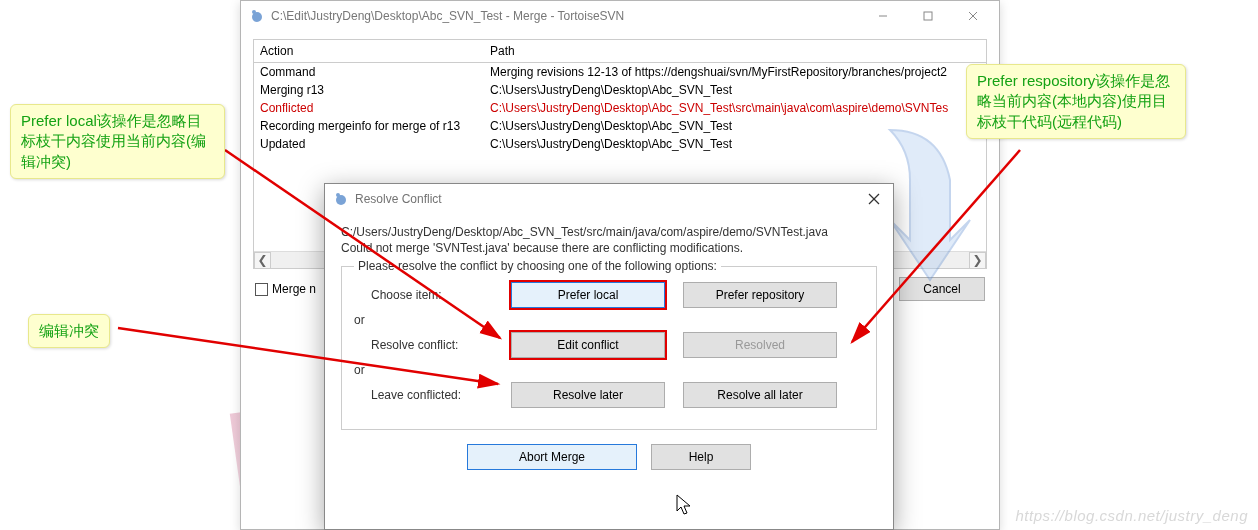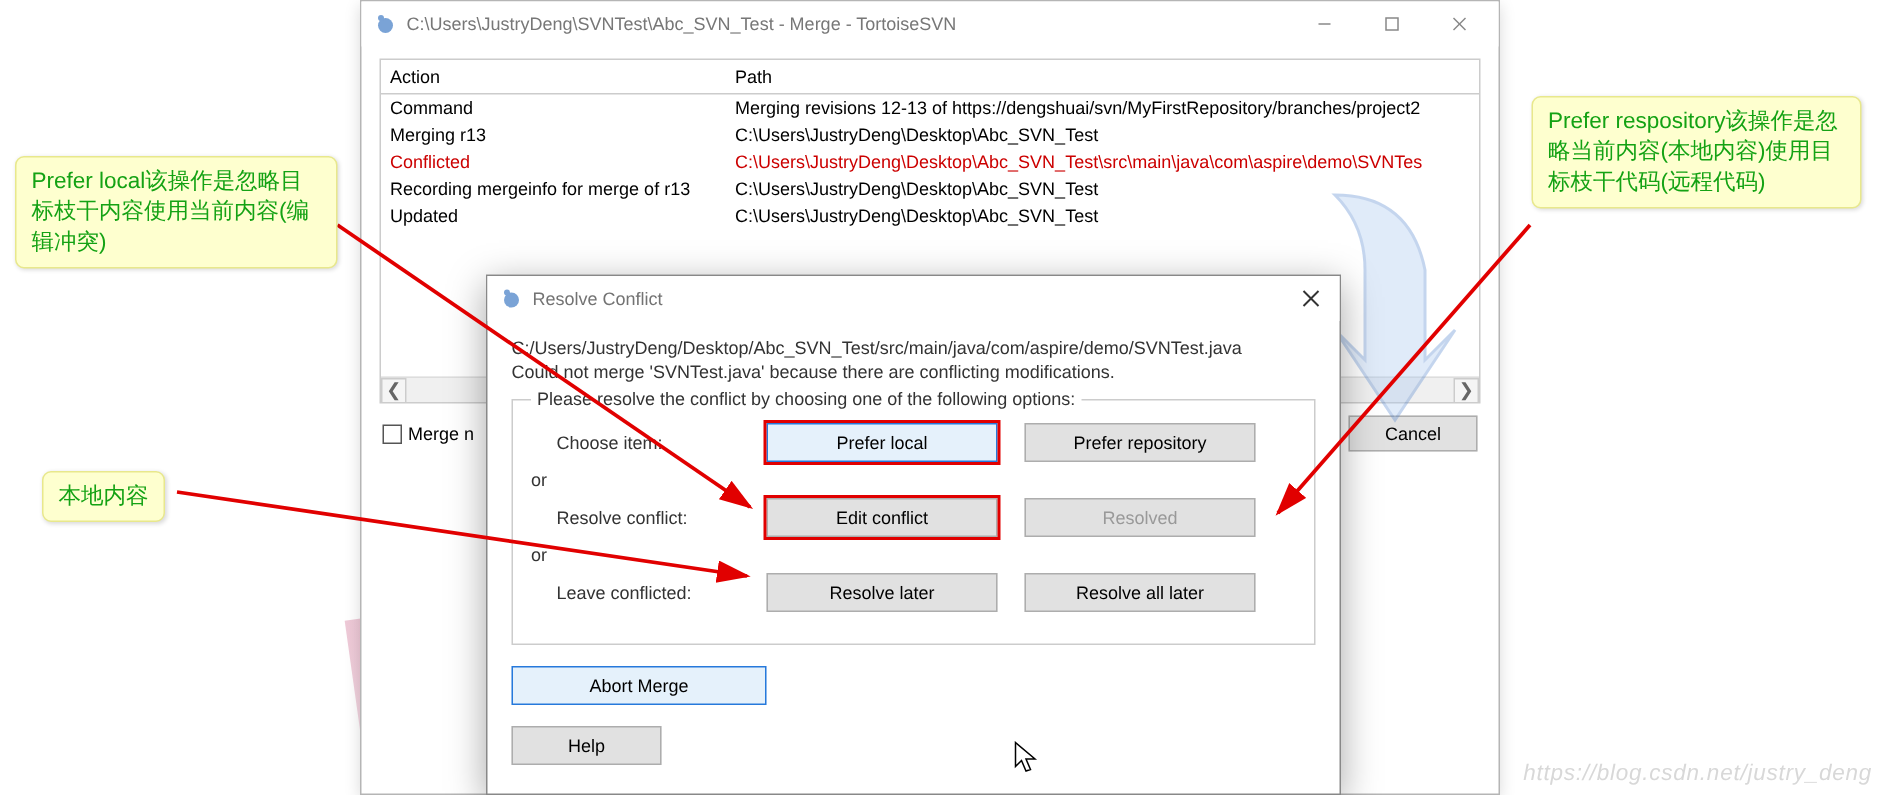--- a/index.html
+++ b/index.html
@@ -42,46 +42,46 @@
 .legend { font-size: 12px; color: #333; padding: 0 4px; background: #fff; position: relative; top: -18px; display: inline-block; }
 .legend-wrap { height: 0; }
 .row { display: flex; align-items: center; margin: 4px 17px; height: 28px; }
 .row .label { width: 140px; font-size: 12px; color: #333; }
 .row .btns { display: flex; gap: 18px; justify-content: space-between; }
 .dlg-btn { width: 154px; padding: 5px 0; background: #e1e1e1; border: 1px solid #adadad; font-size: 12px; text-align: center; }
 .dlg-btn.selected { border: 1px solid #2679db; background: #e5f1fb; }
 .dlg-btn.disabled { color: #999; }
 .dlg-btn.highlight-red { outline: 2px solid #e10000; outline-offset: 0; }
 .or { font-size: 12px; color: #333; margin: 2px 0 2px 0; }
-.dlg-footer { display: flex; justify-content: center; gap: 14px; margin-top: 14px; flex-direction: column; }
+.dlg-footer { display: flex; justify-content: center; gap: 14px; margin-top: 14px; }
 .foot-btn { width: 170px; padding: 5px 0; background: #e1e1e1; border: 1px solid #adadad; font-size: 12px; text-align: center; }
 .foot-btn.primary { border: 1px solid #2679db; background: #e5f1fb; }
 .note { position: absolute; background: #feffcf; border: 1px solid #e8e88c; border-radius: 6px; padding: 6px 10px; font-size: 15px; color: #14a214; font-family: "Microsoft YaHei","Segoe UI",sans-serif; line-height: 1.35; z-index: 10; box-shadow: 1px 1px 3px rgba(0,0,0,0.15); }
 .note-left { left: 10px; top: 104px; width: 215px; }
-.note-right { left: 1021px; top: 64px; width: 220px; }
+.note-right { left: 966px; top: 64px; width: 220px; }
 .note-edit { left: 28px; top: 314px; }
 .svg-layer { position: absolute; left: 0; top: 0; width: 1258px; height: 530px; z-index: 8; pointer-events: none; }
 .watermark { position: absolute; right: 10px; bottom: 6px; color: #d8d8d8; font-size: 15px; font-style: italic; letter-spacing: 0.5px; z-index: 20; }
 .cursor { position: absolute; left: 676px; top: 494px; z-index: 30; pointer-events: none; }
 .tortoise-arrow { position: absolute; left: 870px; top: 120px; z-index: 2; opacity: 0.35; pointer-events:none; }
 </style>
 </head>
 <body>
 
 <div class="bg-swoosh"></div>
 
 <div class="window main-window">
   <div class="titlebar">
     <span class="app-icon">
       <svg width="16" height="16" viewBox="0 0 16 16">
           <circle cx="8" cy="9" r="5" fill="#7aa3d6"></circle>
           <circle cx="5" cy="4" r="2" fill="#7aa3d6"></circle>
         </svg>
     </span>
-    <span class="title">C:\Users\JustryDeng\SVNTest\Abc_SVN_Test - Merge - TortoiseSVN</span>
+    <span class="title">C:\Edit\JustryDeng\Desktop\Abc_SVN_Test - Merge - TortoiseSVN</span>
     <div class="win-controls">
       <div class="win-btn">
         <svg width="10" height="10">
             <line x1="1" y1="5" x2="9" y2="5" stroke="#888" stroke-width="1"></line>
           </svg>
       </div>
       <div class="win-btn">
         <svg width="10" height="10">
             <rect x="1" y="1" width="8" height="8" fill="none" stroke="#888" stroke-width="1"></rect>
           </svg>
@@ -194,21 +194,21 @@
     </div>
     <div class="dlg-footer">
       <div class="foot-btn primary">Abort Merge</div>
       <div class="foot-btn" style="width:100px">Help</div>
     </div>
   </div>
 </div>
 
 <div class="note note-left">Prefer local该操作是忽略目标枝干内容使用当前内容(编辑冲突)</div>
 <div class="note note-right">Prefer respository该操作是忽略当前内容(本地内容)使用目标枝干代码(远程代码)</div>
-<div class="note note-edit">本地内容</div>
+<div class="note note-edit">编辑冲突</div>
 
 <svg class="svg-layer">
   <defs>
     <marker id="ah-red" markerWidth="10" markerHeight="10" refX="8" refY="3" orient="auto">
         <path d="M0,0 L9,3 L0,6 Z" fill="#e10000"></path>
       </marker>
   </defs>
   <line x1="225" y1="150" x2="500" y2="338" stroke="#e10000" stroke-width="2.5" marker-end="url(#ah-red)"></line>
   <line x1="1020" y1="150" x2="852" y2="342" stroke="#e10000" stroke-width="2.5" marker-end="url(#ah-red)"></line>
   <line x1="118" y1="328" x2="498" y2="384" stroke="#e10000" stroke-width="2.5" marker-end="url(#ah-red)"></line>

